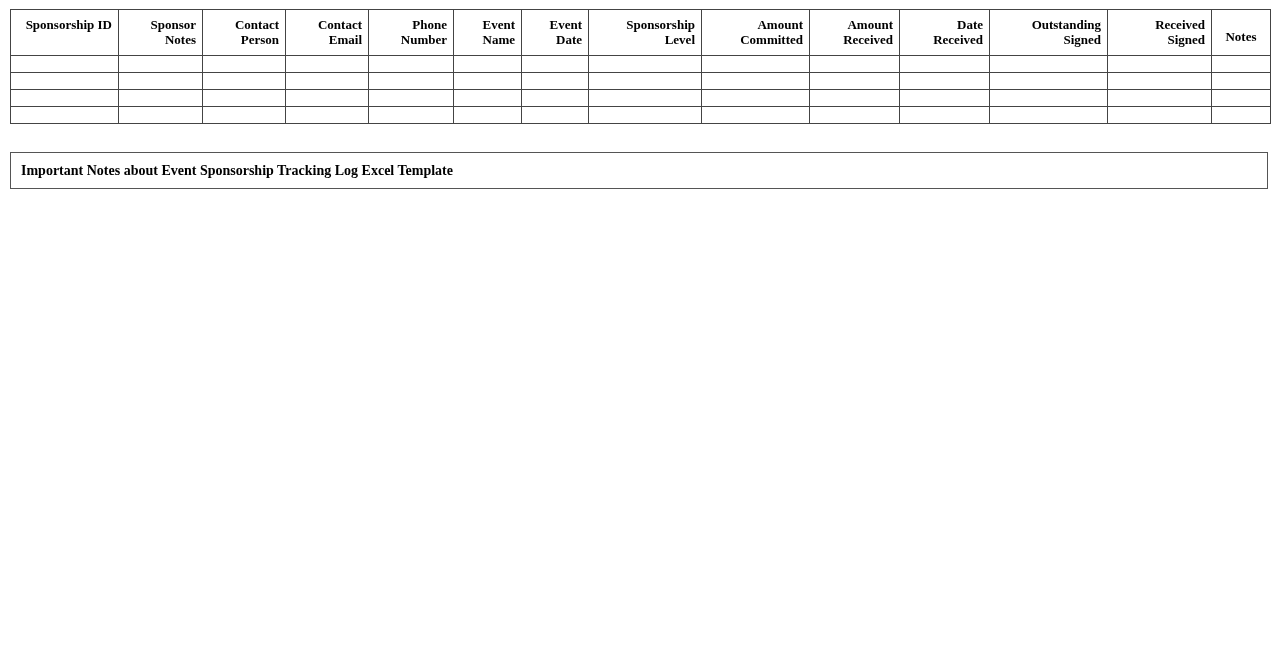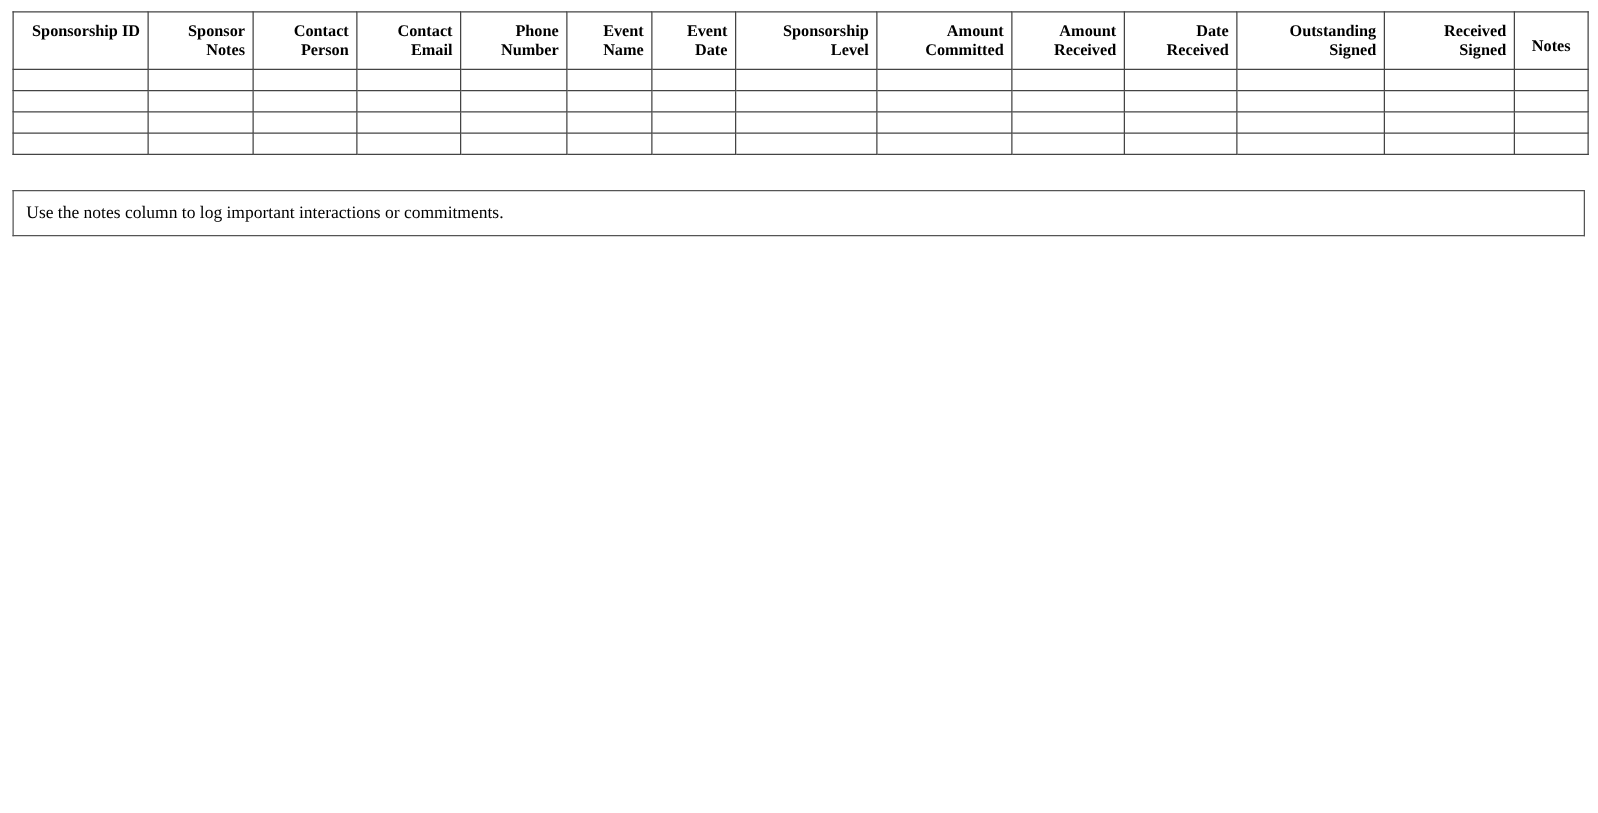--- a/index.html
+++ b/index.html
@@ -184,18 +184,18 @@
         <td class="data-cell"></td>
         <td class="data-cell"></td>
         <td class="data-cell"></td>
       </tr>
     </tbody>
   </table>
 
   <table class="notes-table">
     <tbody>
       <tr>
-        <td>Use the notes column to log important interactions or commitments.</td>
+        <td class="notes-heading">Important Notes about Event Sponsorship Tracking Log Excel Template</td>
       </tr>
     </tbody>
   </table>
 
 </div>
 
 </body></html>

